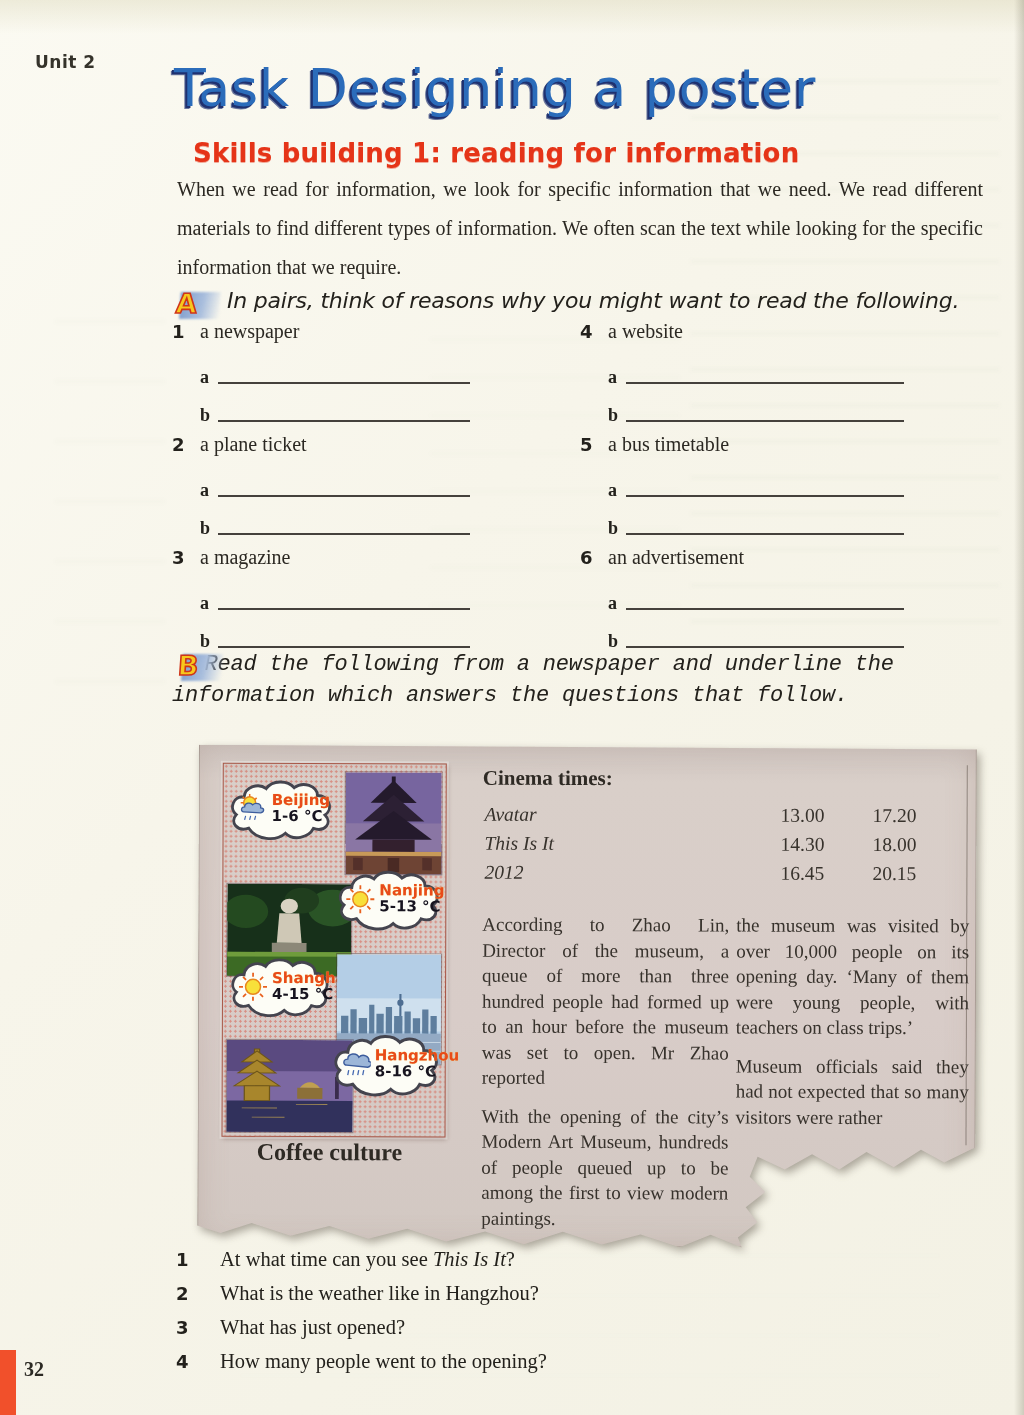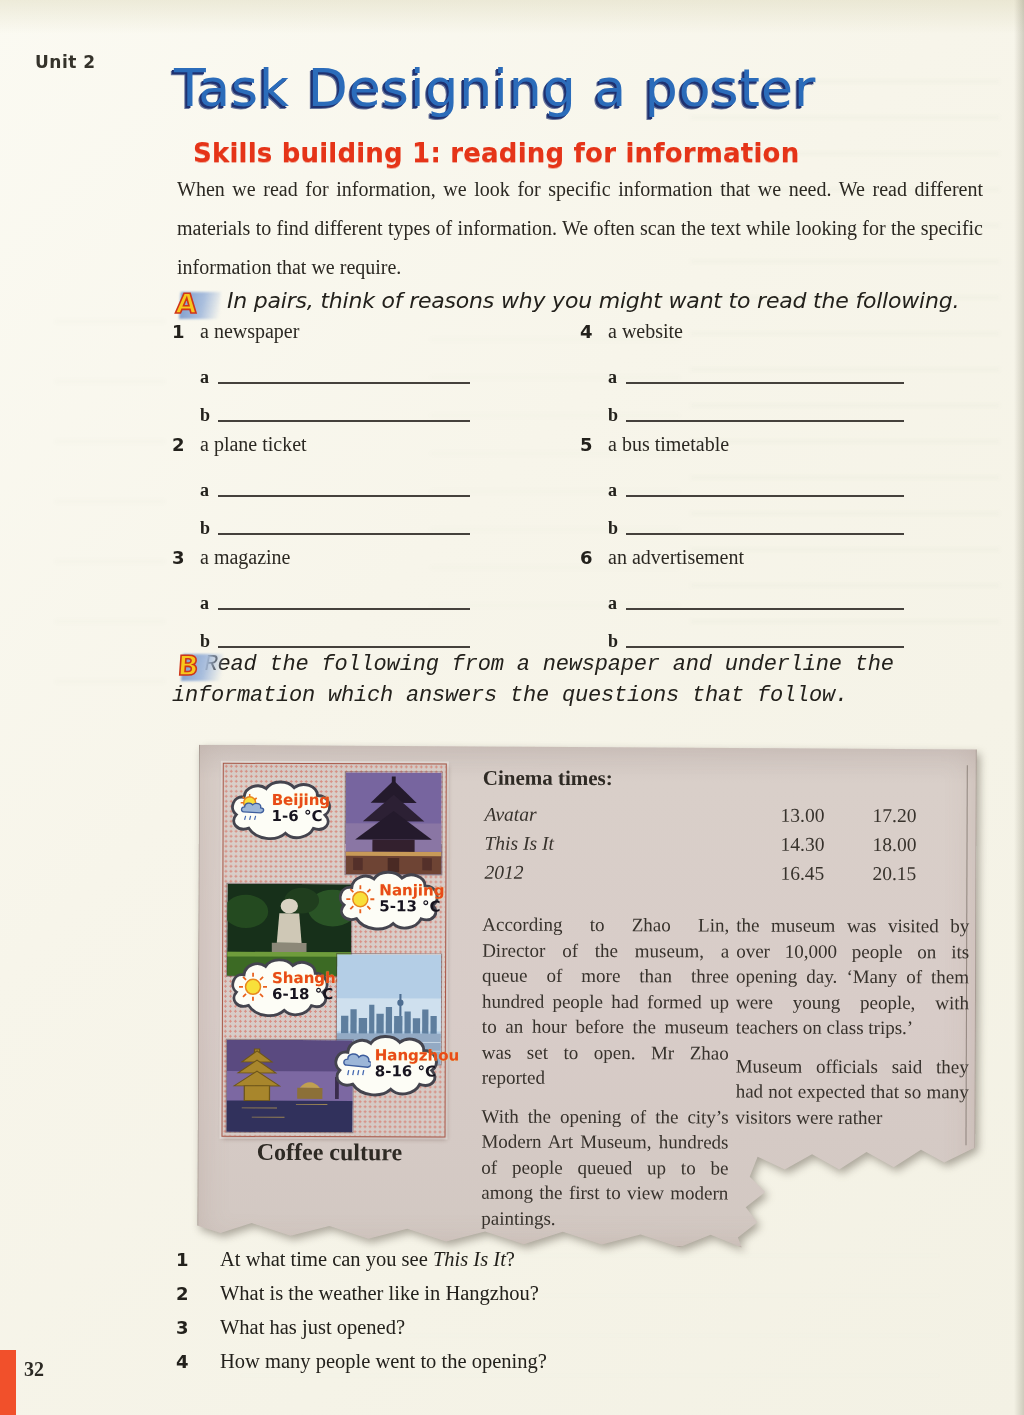--- a/index.html
+++ b/index.html
@@ -338,21 +338,21 @@
                   <line x1="1" y1="15" x2="5" y2="15"></line>
                   <line x1="25" y1="15" x2="29" y2="15"></line>
                   <line x1="5" y1="5" x2="8" y2="8"></line>
                   <line x1="22" y1="22" x2="25" y2="25"></line>
                   <line x1="25" y1="5" x2="22" y2="8"></line>
                   <line x1="5" y1="25" x2="8" y2="22"></line>
                 </g>
             </svg>
             <div class="bubble-text">
                 <span class="bubble-city">Shanghai</span>
-                <span class="bubble-temp">6-18 °C</span>
+                <span class="bubble-temp">4-15 °C</span>
               </div>
           </div>
         </div>
 
         <div class="photo" style="left:114px;top:190px;width:104px;height:110px;">
           <svg viewBox="0 0 100 100" preserveAspectRatio="none">
             <rect width="100" height="100" fill="#b4cee6"></rect>
               <rect y="40" width="100" height="30" fill="#cfe0ee"></rect>
             <rect y="72" width="100" height="28" fill="#93aac4"></rect>
             <g fill="#5e7e9e">

